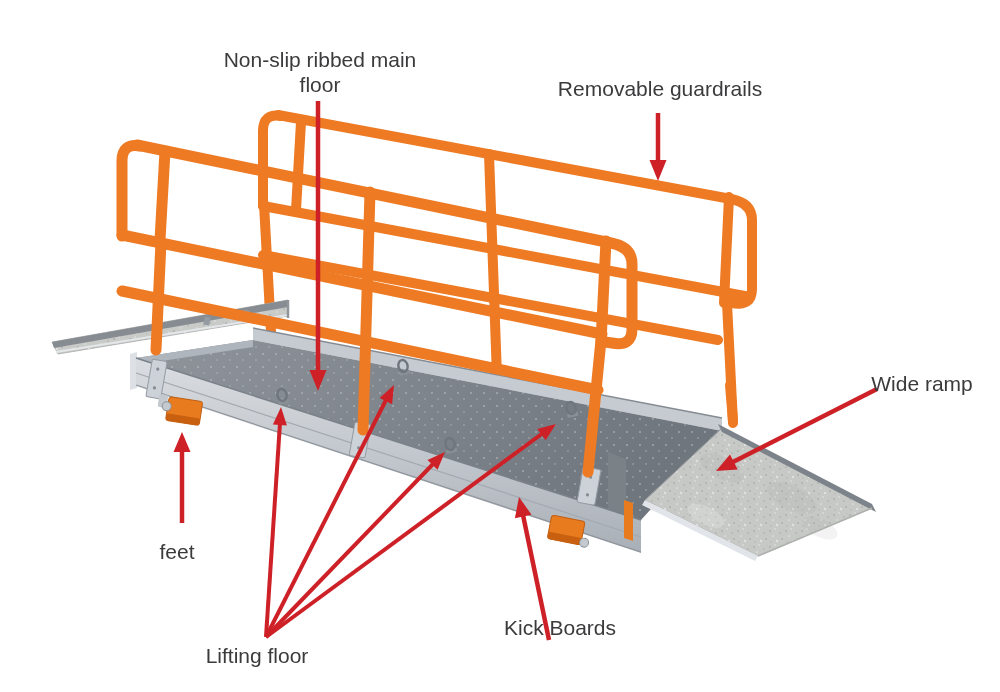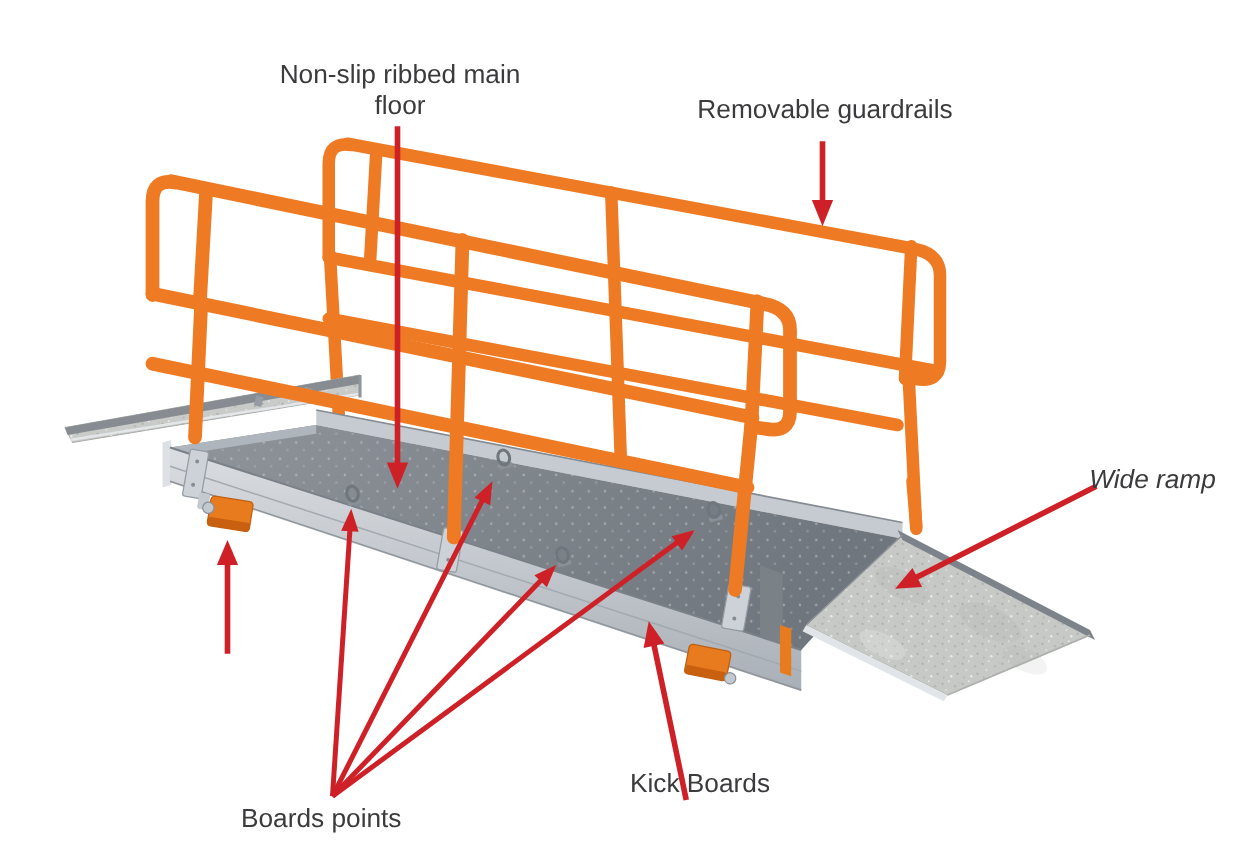--- a/index.html
+++ b/index.html
@@ -2,21 +2,21 @@
 <html><head>
 <meta charset="utf-8">
 <style>
   html,body{margin:0;padding:0;background:#ffffff;}
   .stage{position:relative;width:1000px;height:692px;background:#ffffff;overflow:hidden;
          font-family:"Liberation Sans", sans-serif;}
   .stage svg{position:absolute;left:0;top:0;}
   .label{position:absolute;transform:translate(-50%,-50%);text-align:center;
          font-size:21px;line-height:1.18;color:#3B3A3C;white-space:nowrap;}
   .label .ln{display:block;}
-  .label.wide-gap{line-height:2.0;font-style:italic;}
+  .label.wide-gap{line-height:2.0;}
 </style>
 </head>
 <body>
 
 <div class="stage">
 
 <svg width="1000" height="692" viewBox="0 0 1000 692">
   <defs>
     <linearGradient id="deckGrad" x1="0" y1="0" x2="1" y2="0.25">
       <stop offset="0" stop-color="#8F959B"></stop>
@@ -181,21 +181,22 @@
   <span class="ln">Removable guardrails</span>
 </div>
 <div class="label" style="left:320px;top:73px">
   <span class="ln">Non-slip ribbed main</span>
   <span class="ln">floor</span>
 </div>
 <div class="label wide-gap" style="left:922px;top:384px">
   <span class="ln">Wide ramp</span>
 </div>
 <div class="label" style="left:177px;top:552px">
+  <span class="ln">feet</span>
 </div>
 <div class="label" style="left:257px;top:656px">
-  <span class="ln">Boards points</span>
+  <span class="ln">Lifting floor</span>
 </div>
 <div class="label" style="left:560px;top:628px">
   <span class="ln">Kick Boards</span>
 </div>
 
 </div>
 
 </body></html>

